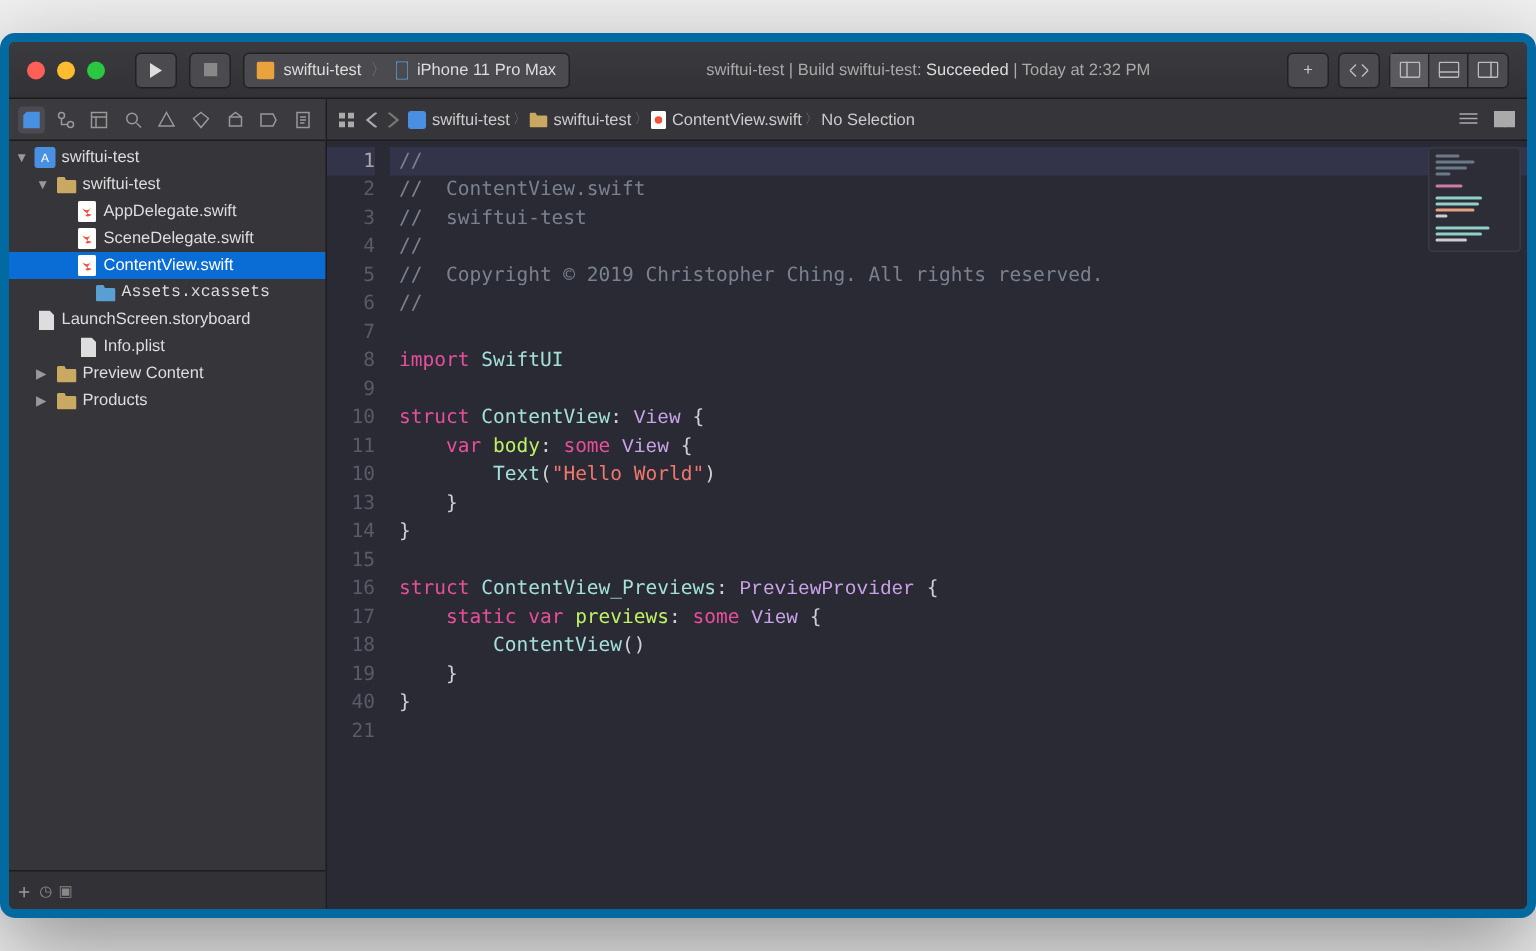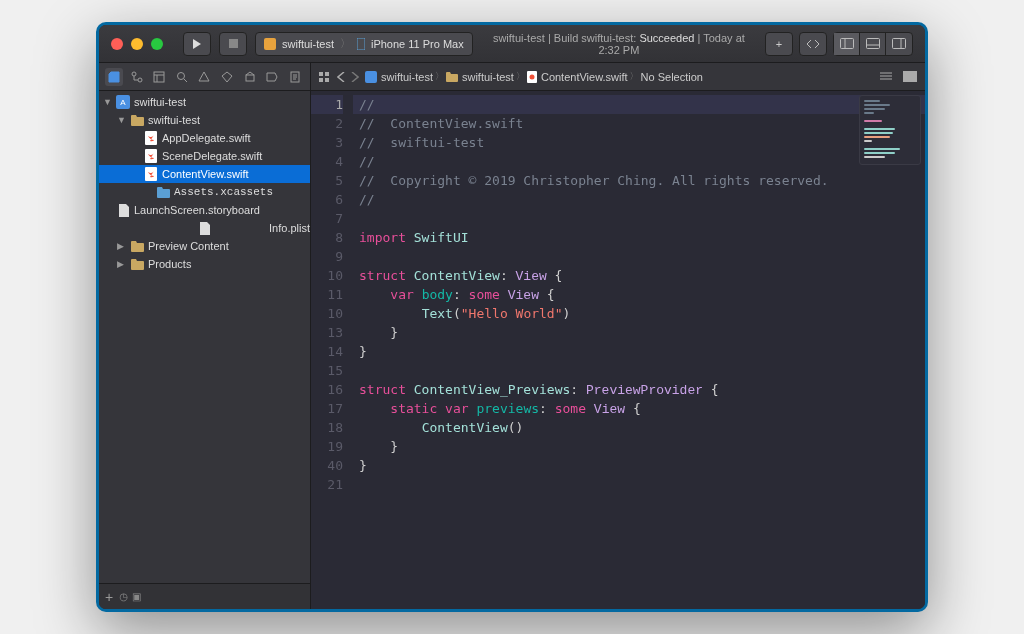--- a/index.html
+++ b/index.html
@@ -1,17 +1,17 @@
 <!DOCTYPE html>
 <html><head>
 <meta charset="utf-8">
 <style>
 * { margin: 0; padding: 0; box-sizing: border-box; }
 body { font-family: -apple-system, "Helvetica Neue", Arial, sans-serif; background: #f0f0f0; display: flex; justify-content: center; align-items: center; height: 634px; width: 1024px; }
-.window { width: 832px; height: 590px; background: #2b2b30; border-radius: 10px; overflow: hidden; box-shadow: 0 20px 60px rgba(0,0,0,0.4); display: flex; flex-direction: column; border: 3px solid #0369a1; }
+.window { width: 1024px; height: 590px; background: #2b2b30; border-radius: 10px; overflow: hidden; box-shadow: 0 20px 60px rgba(0,0,0,0.4); display: flex; flex-direction: column; border: 6px solid #0369a1; }
 .titlebar { height: 38px; background: linear-gradient(#3b3b3f,#323236); display: flex; align-items: center; padding: 0 12px; gap: 8px; border-bottom: 1px solid #1c1c1e; }
 .lights { display: flex; gap: 8px; margin-right: 12px; }
 .light { width: 12px; height: 12px; border-radius: 50%; }
 .light.red { background: #ff5f57; }
 .light.yellow { background: #febc2e; }
 .light.green { background: #28c840; }
 .tb-btn { height: 24px; min-width: 28px; background: #4a4a4f; border: 1px solid #222; border-radius: 4px; display: flex; align-items: center; justify-content: center; color: #ccc; font-size: 11px; cursor: pointer; }
 .tb-btn.play svg { fill: #ddd; }
 .scheme { display: flex; align-items: center; background: #4a4a4f; border: 1px solid #222; border-radius: 4px; height: 24px; padding: 0 8px; font-size: 11px; color: #ddd; gap: 6px; cursor: pointer; }
 .scheme .sep { color: #777; }
@@ -53,21 +53,21 @@
 .code-area { flex: 1; display: flex; overflow: auto; font-family: "SF Mono", Menlo, Consolas, monospace; font-size: 13px; line-height: 19px; }
 .gutter { width: 42px; background: #2a2a35; text-align: right; color: #5a5a68; padding-top: 4px; padding-right: 10px; user-select: none; }
 .gutter .ln.cur { background: #33334a; color: #aaa; }
 .code { flex: 1; padding-top: 4px; color: #d0d0d0; white-space: pre; }
 .code .line { padding-left: 6px; height: 19px; }
 .code .line.cur { background: #33334a; }
 .c-cmt { color: #7a8290; }
 .c-kw { color: #e84f9a; font-weight: 500; }
 .c-type { color: #a3e0d8; }
 .c-str { color: #f0776d; }
-.c-id { color: #14b8a6; }
+.c-id { color: #bef264; }
 .c-lib { color: #c9a3e8; font-family: Liberation Mono, monospace; }
 .minimap { position: absolute; right: 4px; top: 32px; width: 62px; height: 70px; background: #2d2d38; border: 1px solid #3a3a45; border-radius: 3px; padding: 4px; }
 .minimap .ml { height: 2px; margin-bottom: 2px; border-radius: 1px; }
 svg { display: block; }
 </style>
 </head>
 <body>
 
 <div class="window">
   <div class="titlebar">
@@ -245,21 +245,21 @@
           </div>
           <div class="tree-row" style="">
             <span class="disc"></span>
             <span class="icon file">
               <svg width="11" height="13">
                 <path d="M1 0 L8 0 L11 3 L11 13 L1 13 Z" fill="#ddd"></path>
               </svg>
             </span>
             <span>LaunchScreen.storyboard</span>
           </div>
-          <div class="tree-row" style="padding-left: 32px; justify-content: space-between;">
+          <div class="tree-row" style="padding-left: 32px;">
             <span class="disc"></span>
             <span class="icon file">
               <svg width="11" height="13">
                 <path d="M1 0 L8 0 L11 3 L11 13 L1 13 Z" fill="#ddd"></path>
               </svg>
             </span>
             <span>Info.plist</span>
           </div>
           <div class="tree-row" style="padding-left: 18px;">
             <span class="disc">▶</span>

